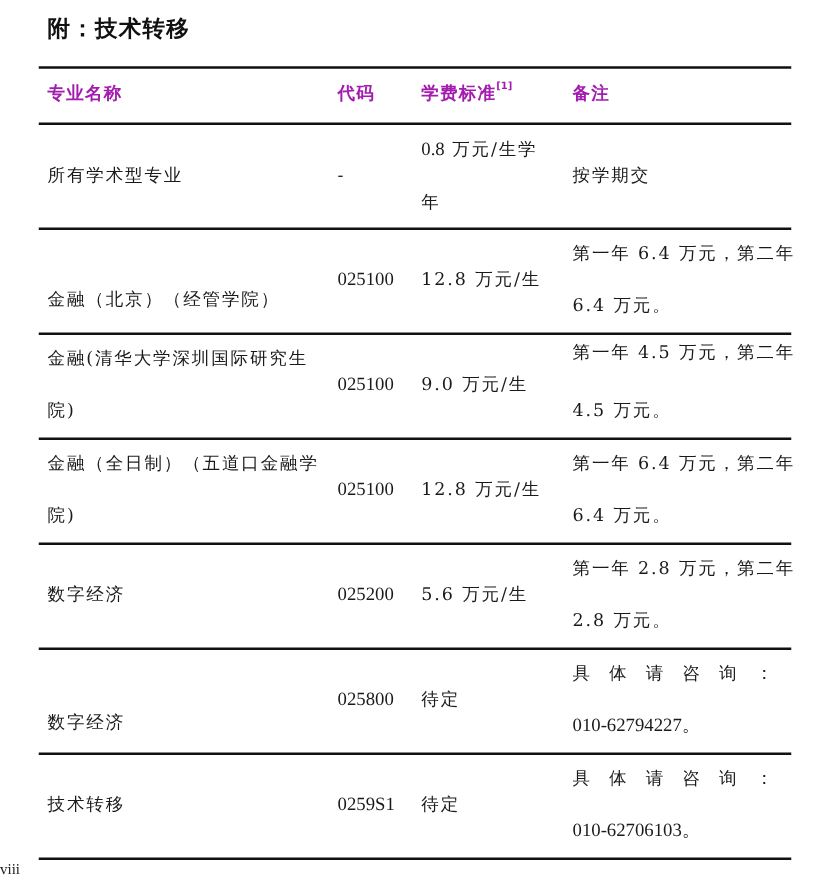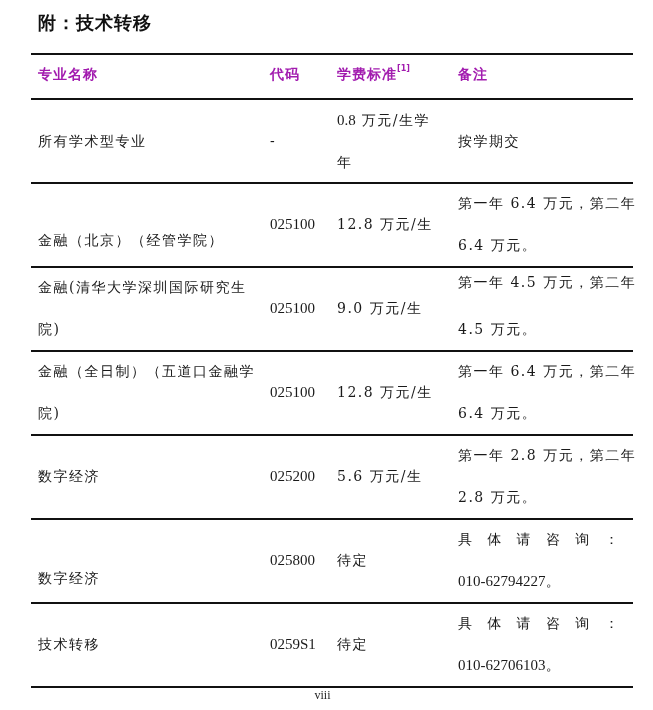--- a/index.html
+++ b/index.html
@@ -64,21 +64,21 @@
     .spread {
       display: flex;
       justify-content: space-between;
       width: 162px;
     }
     .footer {
       position: absolute;
       top: 688px;
       left: 0;
       width: 645px;
-      text-align: center;
+      text-align: left;
       font-family: "Liberation Serif", serif;
       font-size: 12px;
       color: #222;
     }
   </style>
 </head>
 <body>
 
 <div class="title">附：技术转移</div>
 

